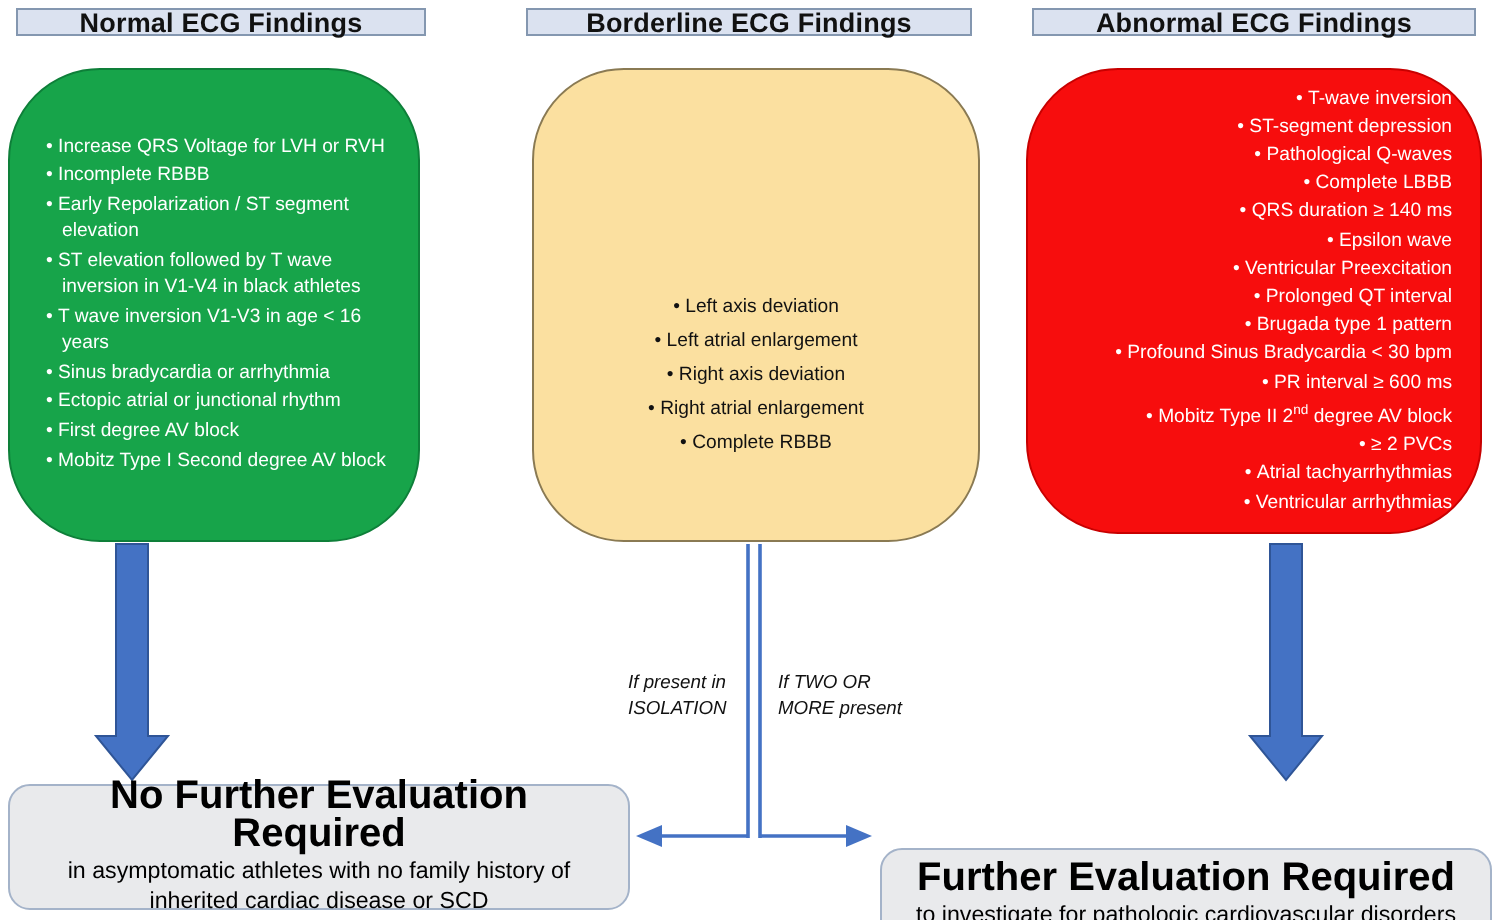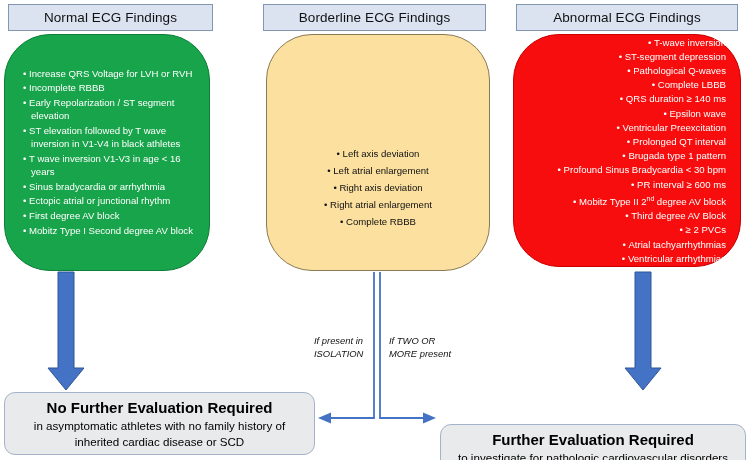--- a/index.html
+++ b/index.html
@@ -13,28 +13,28 @@
     position: relative;
     overflow: hidden;
     font-family: "Liberation Sans", sans-serif;
     color: #000000;
   }
 
   
   .hdr {
     position: absolute;
     box-sizing: border-box;
-    height: 27px;
+    height: 14px;
     background: #dbe2f0;
     border: 1px solid #8497b0;
     display: flex;
     align-items: center;
     justify-content: center;
     font-size: 13.5px;
-    font-weight: normal;
+    font-weight: bold;
     color: #111111;
     letter-spacing: .1px;
   }
   #hdr-normal     { left: 8px;   top: 4px;  width: 205px; }
   #hdr-borderline { left: 263px; top: 4px;  width: 223px; }
   #hdr-abnormal   { left: 516px; top: 4px;  width: 222px; }
 
   
   .panel {
     position: absolute;
@@ -111,21 +111,21 @@
     background: #e9eaec;
     border: 1px solid #a4b3c9;
     border-radius: 11px;
     display: flex;
     flex-direction: column;
     align-items: center;
     justify-content: center;
     padding: 4px 10px;
   }
   .concl .c-title {
-    font-size: 15px;
+    font-size: 20px;
     font-weight: bold;
     line-height: 19px;
     margin-bottom: 1px;
     text-align: center;
   }
   .concl .c-sub {
     font-size: 11.6px;
     line-height: 15.5px;
     text-align: center;
   }
@@ -191,21 +191,20 @@
       <li>Pathological Q-waves</li>
       <li>Complete LBBB</li>
       <li>QRS duration ≥ 140 ms</li>
       <li>Epsilon wave</li>
       <li>Ventricular Preexcitation</li>
       <li>Prolonged QT interval</li>
       <li>Brugada type 1 pattern</li>
       <li>Profound Sinus Bradycardia &lt; 30 bpm</li>
       <li>PR interval ≥  600 ms</li>
       <li>Mobitz Type II 2<sup>nd</sup> degree AV block</li>
-      <li>Third degree AV Block</li>
       <li>≥ 2 PVCs</li>
       <li>Atrial tachyarrhythmias</li>
       <li>Ventricular arrhythmias</li>
     </ul>
 </div>
 
 <svg id="connectors" viewBox="0 0 750 460">
 
   <g>
     <polygon points="58,272 74,272 74,368 84,368 66,390 48,368 58,368" fill="#4472c4" stroke="#2f5597" stroke-width="1"></polygon>

